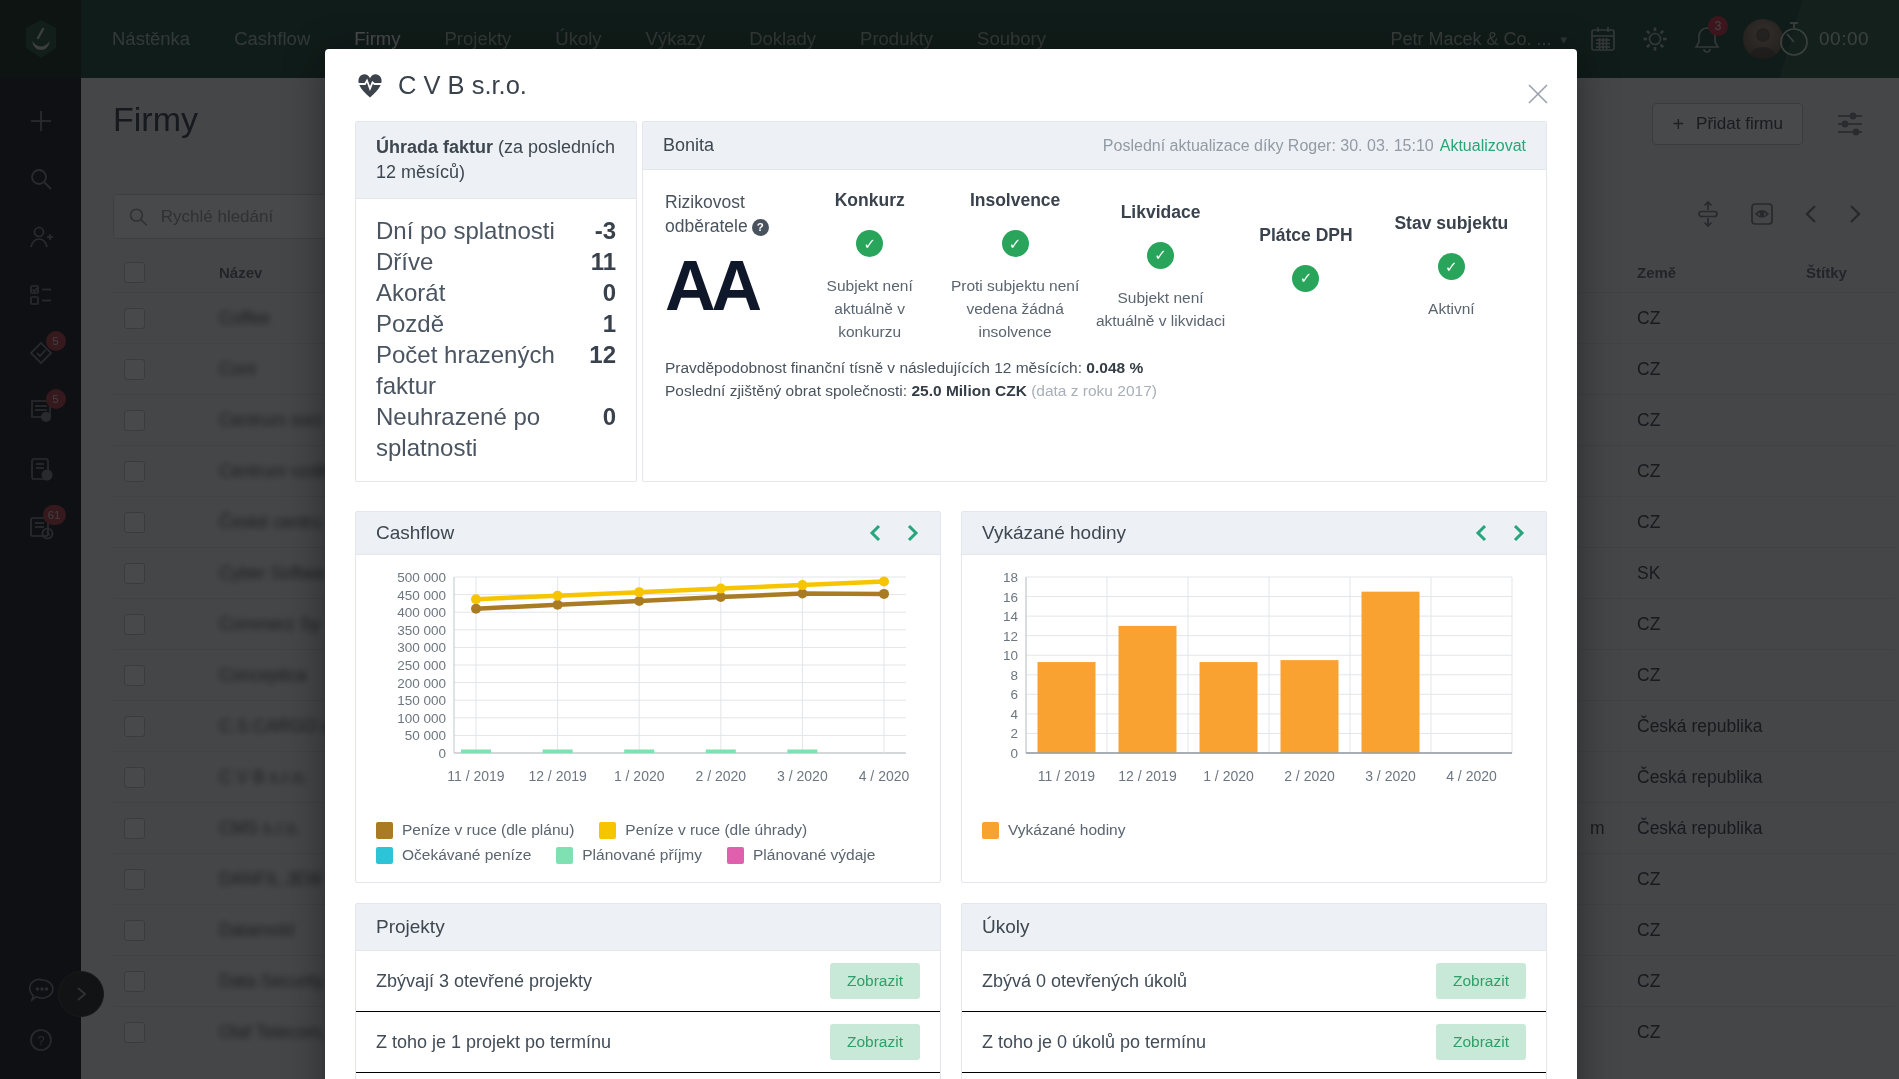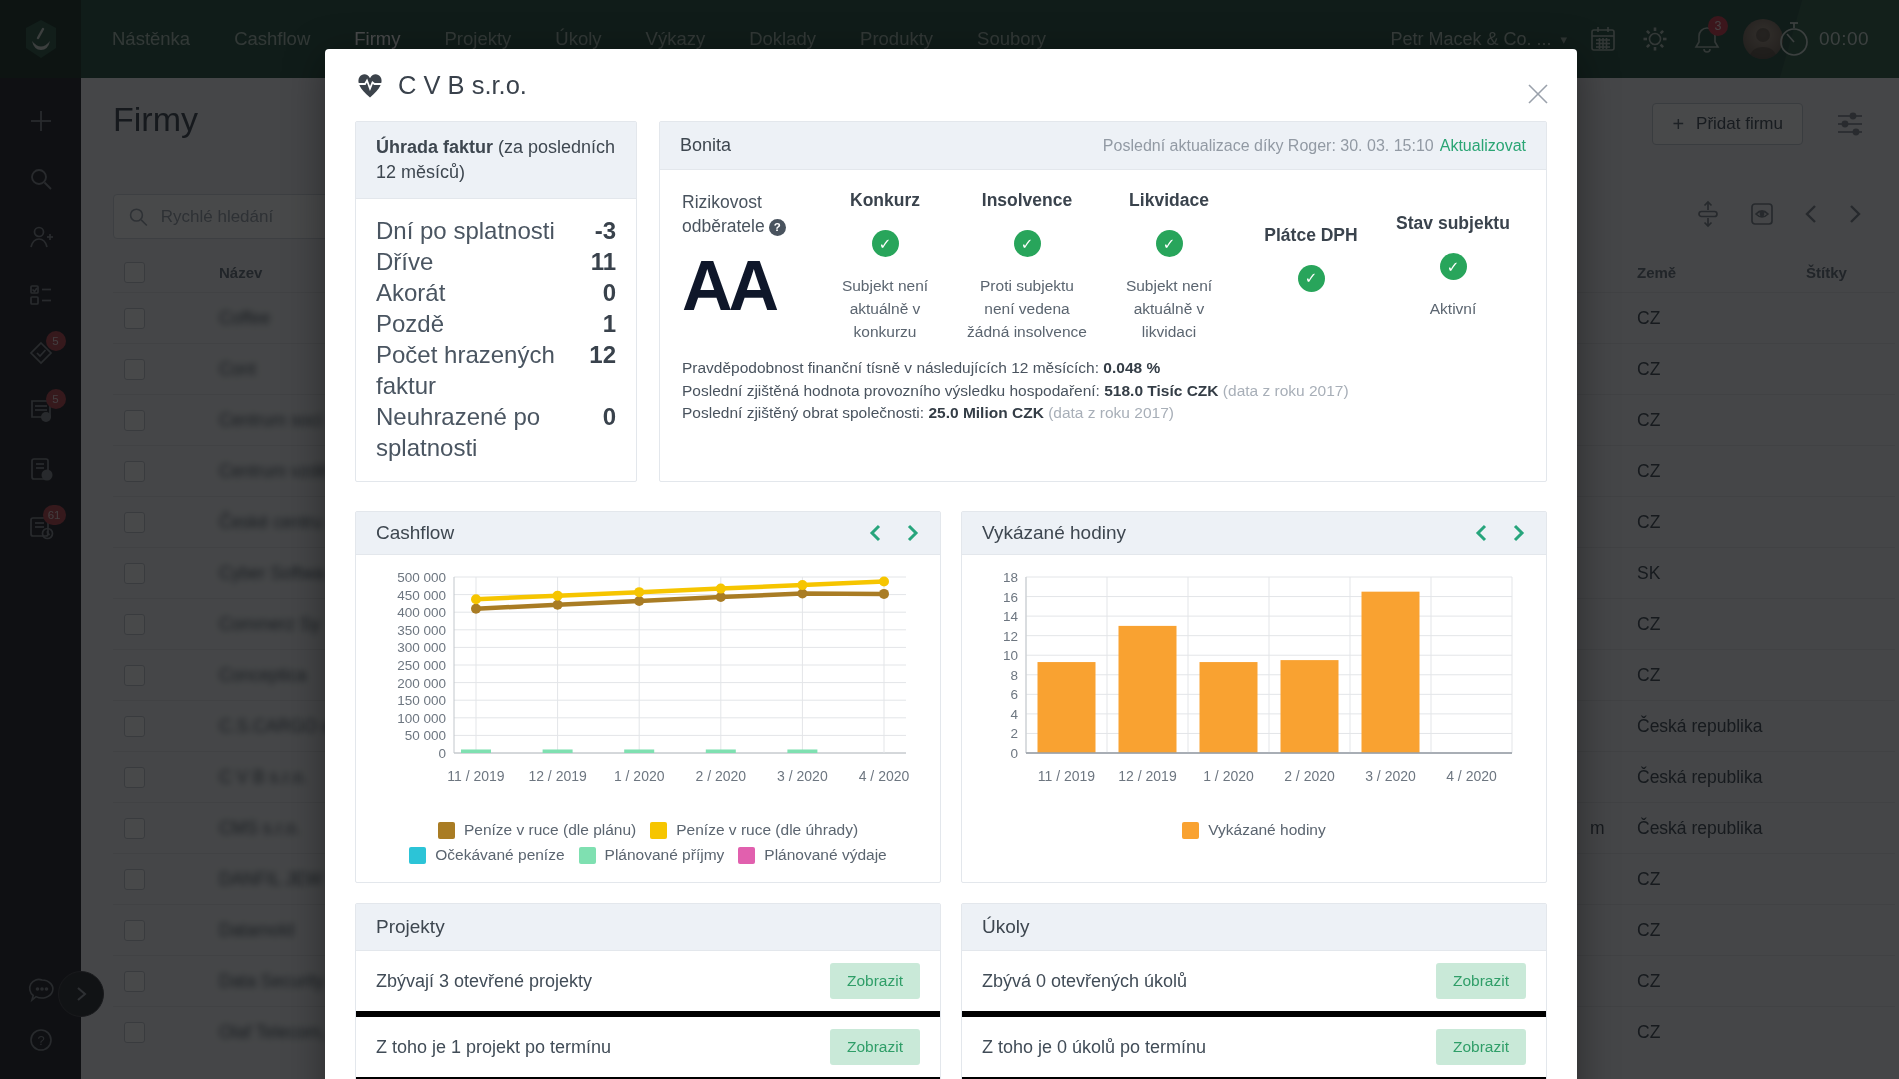--- a/index.html
+++ b/index.html
@@ -59,21 +59,21 @@
 
   
   .modal { position:absolute; left:325px; top:49px; width:1252px; background:#ffffff; border-radius:4px; box-shadow:0 8px 40px rgba(0,0,0,.4); z-index:100; padding:0 30px 40px; }
   .m-header { height:72px; display:flex; align-items:center; gap:13px; }
   .m-title { font-size:25.5px; color:#39414b; }
   .m-close { position:absolute; right:26px; top:32px; width:26px; height:26px; cursor:pointer; }
 
   .card { border:1px solid #e3e7ec; border-radius:2px; background:#fff; }
   .card-head { background:#edf1f6; border-bottom:1px solid #e3e7ec; padding:13px 20px; font-size:18px; color:#3e4750; }
 
-  .row1 { display:flex; gap:22px; }
+  .row1 { display:flex; gap:5px; }
   .inv-card { width:282px; flex:none; }
   .inv-head b { font-weight:bold; }
   .inv-head { line-height:25px; }
   .inv-body { padding:16px 20px 18px; }
   .inv-row { display:flex; justify-content:space-between; font-size:24px; color:#4a5561; line-height:31px; }
   .inv-row .val { font-weight:600; color:#39424c; }
 
   .bonita-card { flex:1; }
   .bonita-head { display:flex; justify-content:space-between; align-items:center; }
   .bonita-note { font-size:16px; color:#929aa4; }
@@ -93,29 +93,29 @@
   .bonita-stats b { color:#343d46; }
   .bonita-stats .note { color:#a8afb8; }
 
   .row2 { display:flex; gap:20px; margin-top:29px; }
   .chart-card { flex:1; }
   .chart-head { display:flex; justify-content:space-between; align-items:center; padding:10px 20px; background:#edf1f6; border-bottom:1px solid #e3e7ec; font-size:19px; color:#3e4750; }
   .chev-group { display:flex; gap:22px; }
   .chev-group svg { cursor:pointer; }
   .chart-body { padding:12px 20px 10px; }
   .legend { display:flex; flex-direction:column; gap:7px; margin-top:2px; padding-bottom:8px; }
-  .legend-row { display:flex; justify-content:center; gap:14px; }
+  .legend-row { display:flex; justify-content:flex-start; gap:25px; }
   .legend-item { display:flex; align-items:center; gap:9px; font-size:15.5px; color:#5b6570; }
   .swatch { width:17px; height:17px; border-radius:2px; flex:none; }
 
   .row3 { display:flex; gap:20px; margin-top:20px; }
   .list-card { flex:1; }
   .list-head { padding:12px 20px; font-size:19px; }
   .list-row { display:flex; justify-content:space-between; align-items:center; padding:12px 20px; font-size:18px; color:#414c57; }
-  .list-row + .list-row { border-top:6px solid #000000; }
+  .list-row + .list-row { border-top:1px solid #000000; }
   .zobrazit { background:#c9e9d8; color:#2f9e68; border:none; border-radius:3px; font-size:15.5px; padding:9px 17px; font-family:inherit; cursor:pointer; }
 
   svg.ic { display:block; }
 </style>
 </head>
 <body>
 
 <div id="app">
 
   <div class="topnav">
@@ -547,21 +547,20 @@
                 </div>
                 <div class="check-col">
                   <div class="check-title">Stav subjektu</div>
                   <div class="check-circle">✓</div>
                   <div class="check-text">Aktivní</div>
                 </div>
               </div>
           </div>
           <div class="bonita-stats" id="bonita-stats">
               <div><span>Pravděpodobnost finanční tísně v následujících 12 měsících: </span><b>0.048 %</b></div>
-              <div><span>Poslední zjištěná hodnota provozního výsledku hospodaření: </span><b>518.0 Tisíc CZK</b><span class="note"> (data z roku 2017)</span></div>
               <div><span>Poslední zjištěný obrat společnosti: </span><b>25.0 Milion CZK</b><span class="note"> (data z roku 2017)</span></div>
             </div>
         </div>
       </div>
     </div>
 
     <div class="row2">
       <div class="card chart-card">
         <div class="chart-head">
           <span>Cashflow</span>

